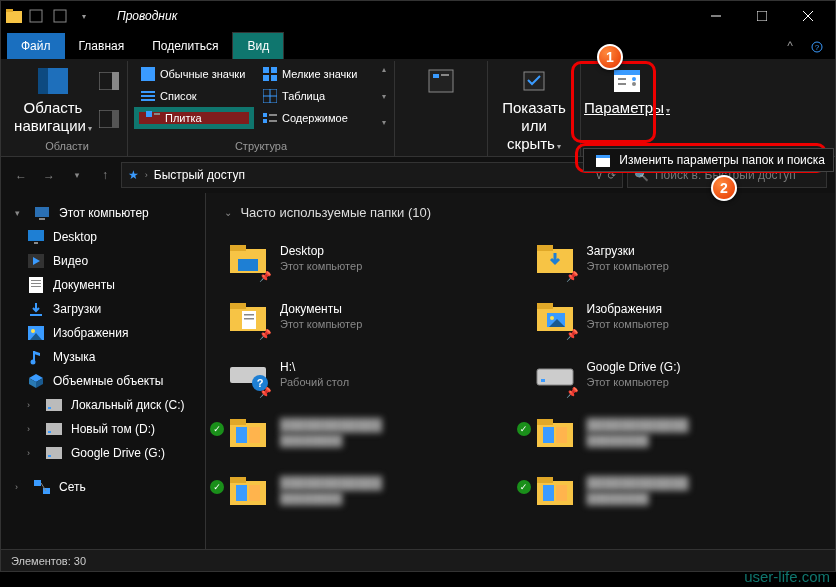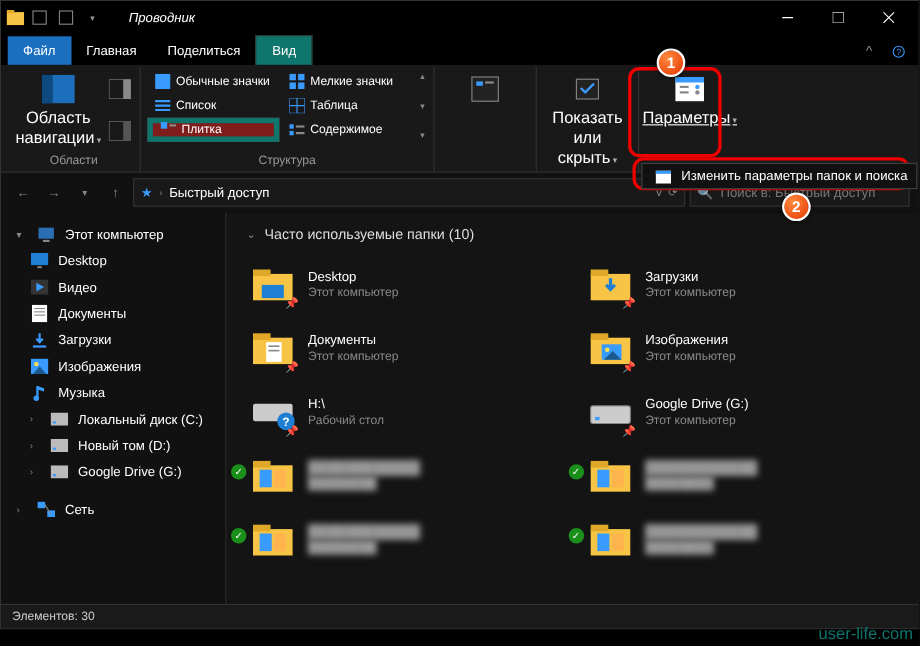--- a/index.html
+++ b/index.html
@@ -368,20 +368,30 @@
           <span class="ico">
             <svg width="14" height="16">
               <path d="M5 2 v10" stroke="#3a9bff" stroke-width="2"></path>
               <circle cx="4" cy="13" r="2.5" fill="#3a9bff"></circle>
               <path d="M5 2 l6 2 v3 l-6 -2" fill="#3a9bff"></path>
             </svg>
           </span>
           <span>Музыка</span>
         </div>
       <div class="item">
+          <span class="ico">
+            <svg width="16" height="16">
+              <polygon points="8,1 15,5 8,9 1,5" fill="#3a9bff"></polygon>
+              <polygon points="1,5 8,9 8,15 1,11" fill="#2a7ab3"></polygon>
+              <polygon points="15,5 8,9 8,15 15,11" fill="#1a5a8f"></polygon>
+            </svg>
+          </span>
+          <span>Объемные объекты</span>
+        </div>
+      <div class="item">
           <span class="chev">›</span>
           <span class="ico">
             <svg width="16" height="12">
               <rect width="16" height="12" fill="#bbb"></rect>
               <rect x="2" y="8" width="3" height="2" fill="#3a9bff"></rect>
             </svg>
           </span>
           <span>Локальный диск (C:)</span>
         </div>
       <div class="item">

